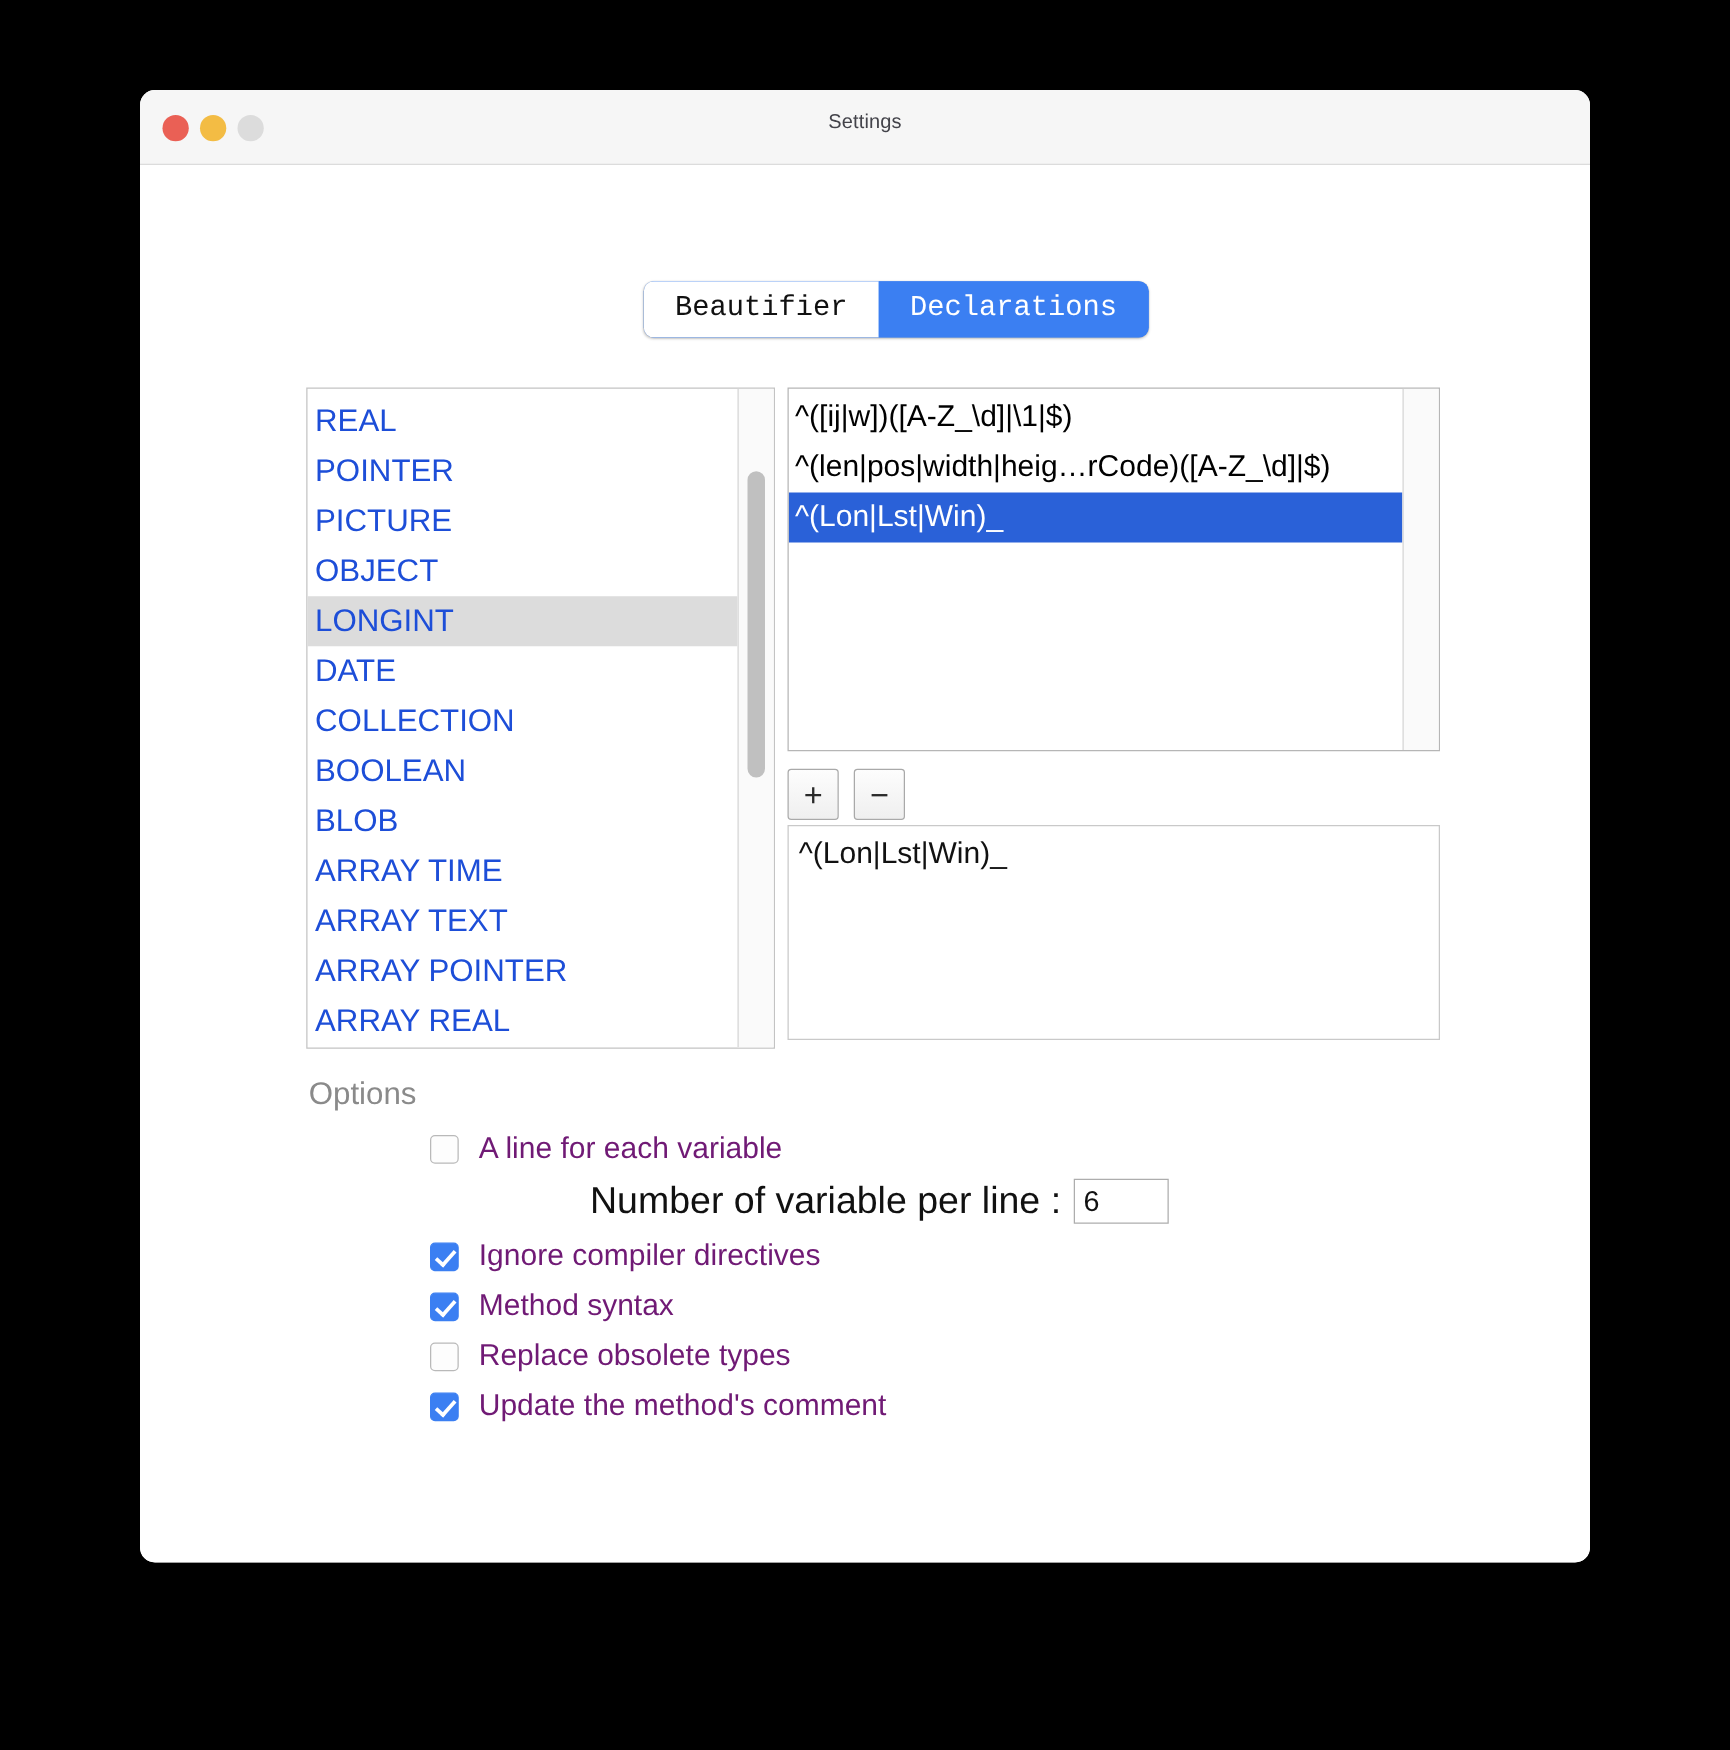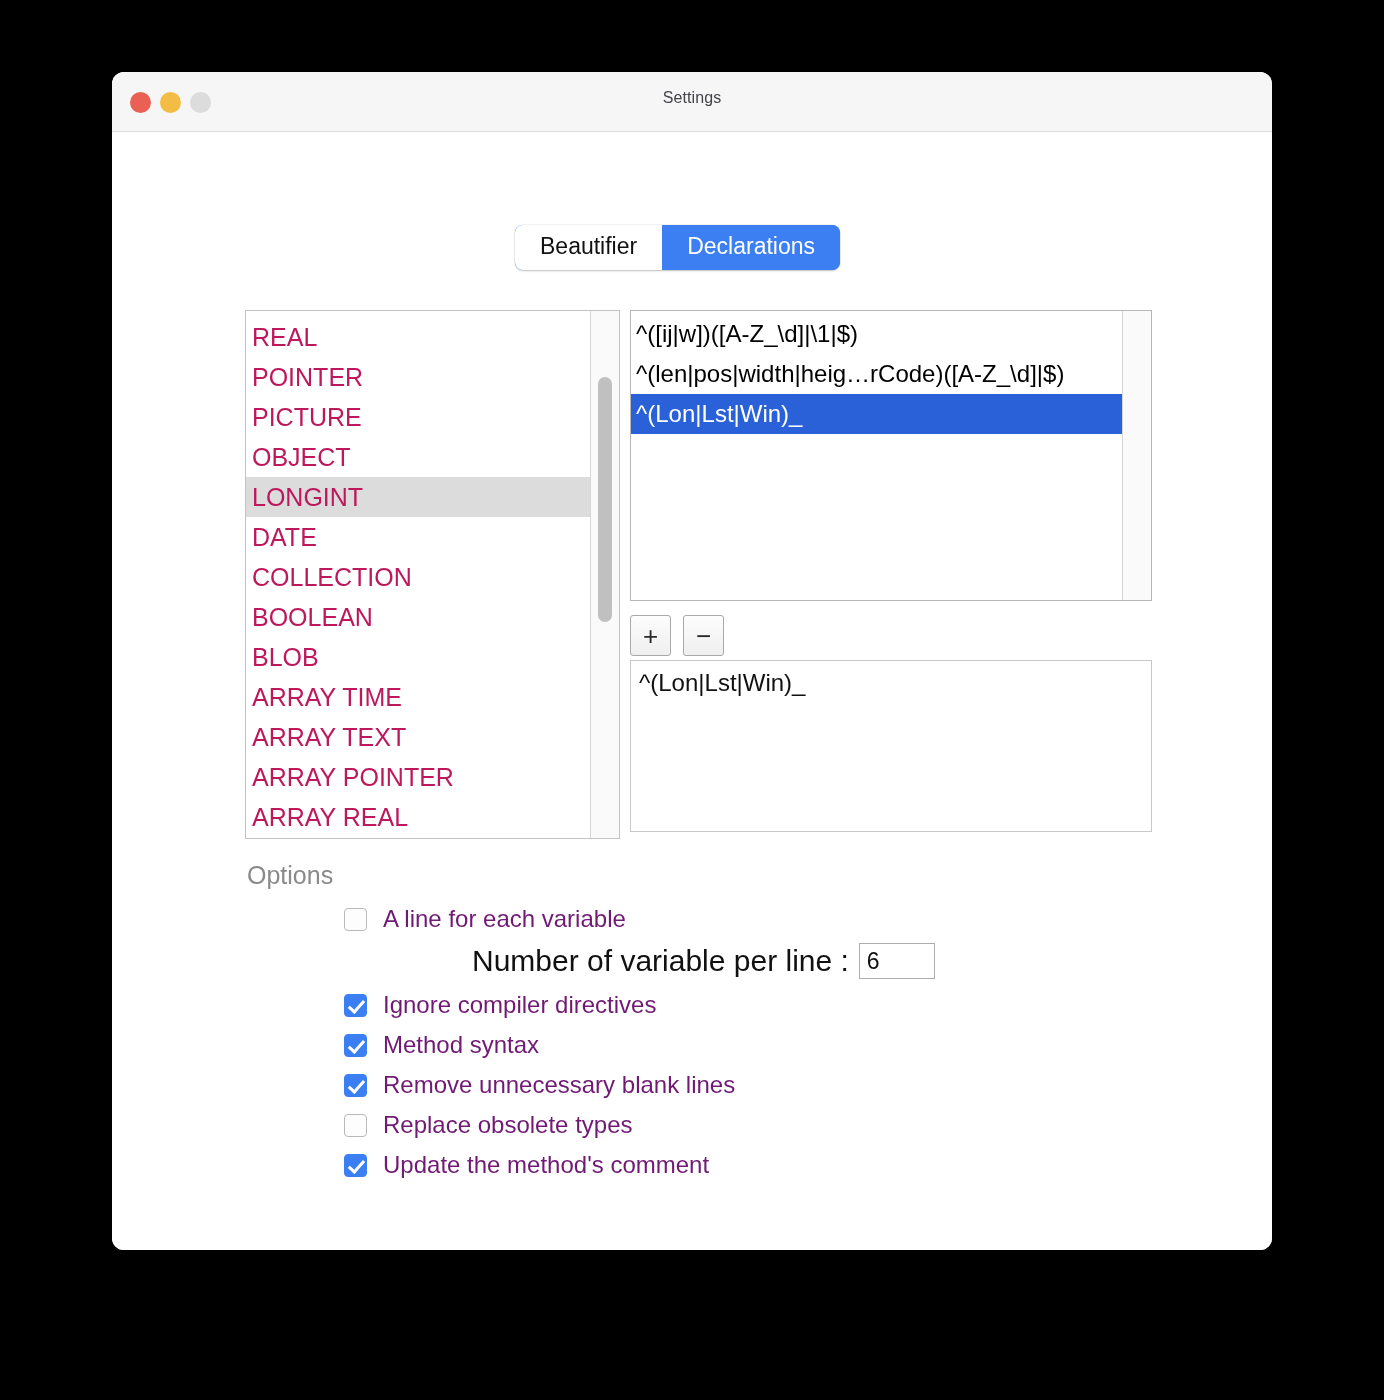--- a/index.html
+++ b/index.html
@@ -63,20 +63,21 @@
 
   
   .segmented {
     position: absolute;
     left: 403px; top: 93px;
     display: flex;
     border-radius: 8px;
     overflow: hidden;
     box-shadow: 0 1px 2px rgba(0,0,0,0.22), 0 0 0 0.5px rgba(0,0,0,0.08);
     background: #3b82f6;
+    font-family: Liberation Mono, monospace;
   }
   .seg {
     font-size: 23px;
     padding: 9px 25px 11px 25px;
     color: #111111;
     background: #ffffff;
     cursor: default;
     white-space: nowrap;
     line-height: 1.1;
   }
@@ -97,21 +98,21 @@
   .ll-items {
     position: absolute;
     left: 0; top: 0; right: 29px; bottom: 0;
     padding-top: 6px;
   }
   .ll-row {
     height: 40px;
     line-height: 40px;
     padding-left: 6px;
     font-size: 25px;
-    color: #be185d;
+    color: #1d4ed8;
     white-space: nowrap;
   }
   .ll-row.selected { background: #dcdcdc; }
 
   .ll-scrollbar {
     position: absolute;
     right: 0; top: 0; bottom: 0;
     width: 29px;
     background: #fafafa;
     border-left: 1px solid #d6d6d6;
@@ -342,24 +343,20 @@
       <div class="opt-row">
         <span class="cb checked"></span>
         <span class="opt-label">Ignore compiler directives</span>
       </div>
 
       <div class="opt-row">
         <span class="cb checked"></span>
         <span class="opt-label">Method syntax</span>
       </div>
 
-      <div class="opt-row">
-        <span class="cb checked"></span>
-        <span class="opt-label">Remove unnecessary blank lines</span>
-      </div>
 
       <div class="opt-row">
         <span class="cb"></span>
         <span class="opt-label">Replace obsolete types</span>
       </div>
 
       <div class="opt-row">
         <span class="cb checked"></span>
         <span class="opt-label">Update the method's comment</span>
       </div>

